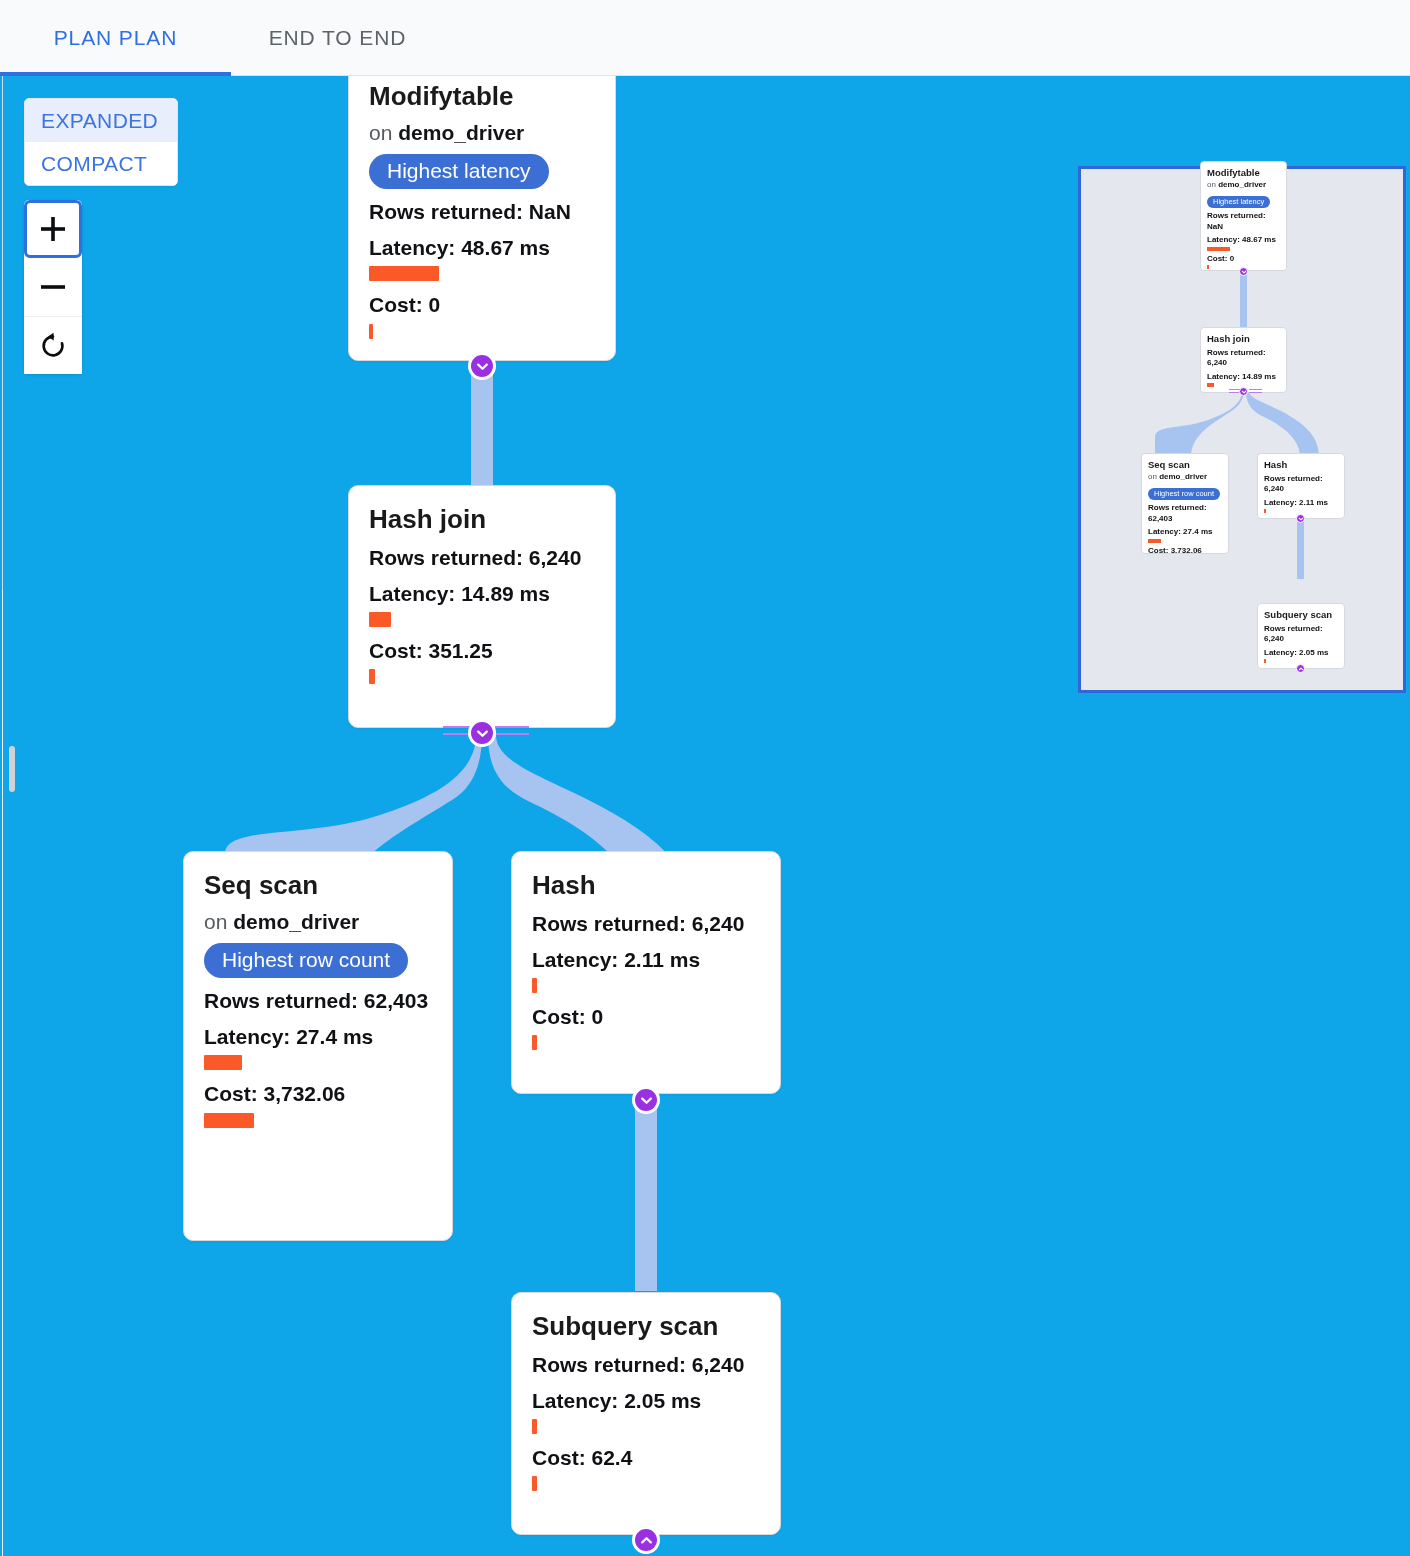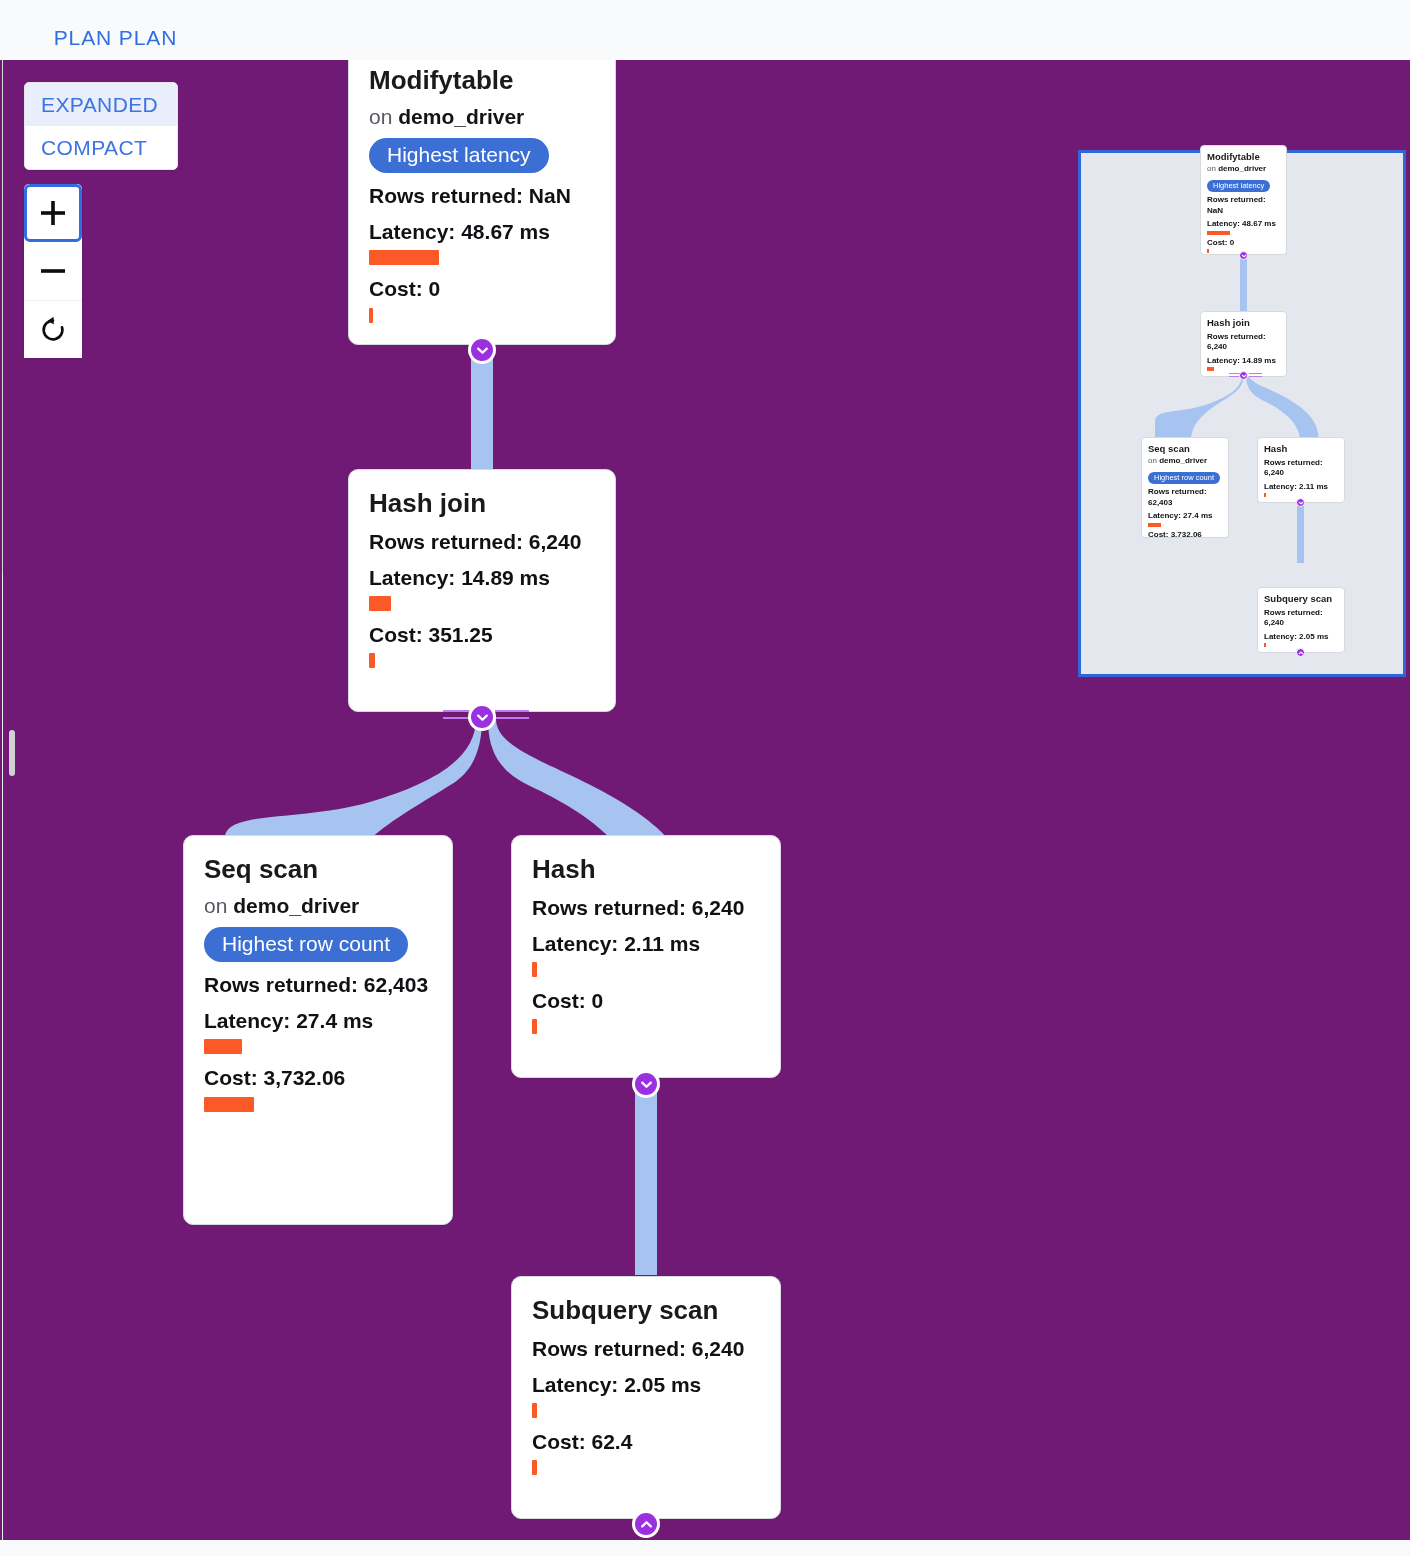--- a/index.html
+++ b/index.html
@@ -25,22 +25,22 @@
   }
   .tab.active{color:#2f6fe0;}
   .tab.active:after{
     content:"";position:absolute;left:0;right:0;bottom:0;height:4px;background:#2f6fe0;
   }
   #tab0{left:0;width:231px;}
   #tab1{left:231px;width:213px;}
 
   
   .canvas{
-    position:absolute;left:0;top:60px;width:1410px;height:1480px;
-    background:#701a75;overflow:hidden;
+    position:absolute;left:0;top:76px;width:1410px;height:1480px;
+    background:#0ea5e9;overflow:hidden;
   }
   .canvas-edge-line{
     position:absolute;left:2px;top:0px;width:1px;height:514px;background:#d8dade;
   }
   .canvas-edge-line2{
     position:absolute;left:2px;top:514px;width:1px;height:966px;background:#eceef0;
   }
   .drag-handle{
     position:absolute;left:9px;top:670px;width:6px;height:46px;
     border-radius:3px;background:#cfd2d6;
@@ -136,20 +136,21 @@
   }
   .mm-hlines{position:absolute;height:5px;z-index:5;}
   .mm-hline{height:1px;background:#c07af0;width:100%;}
   .mm-hline.b{margin-top:2px;}
 </style>
 </head>
 <body>
 
 <div class="tabbar">
   <div class="tab active" id="tab0">PLAN PLAN</div>
+  <div class="tab" id="tab1">END TO END</div>
 </div>
 
 <div class="canvas">
 
   <div class="canvas-edge-line"></div>
   <div class="canvas-edge-line2"></div>
   <div class="drag-handle"></div>
 
   <div class="modebox">
     <div class="modebtn sel">EXPANDED</div>

